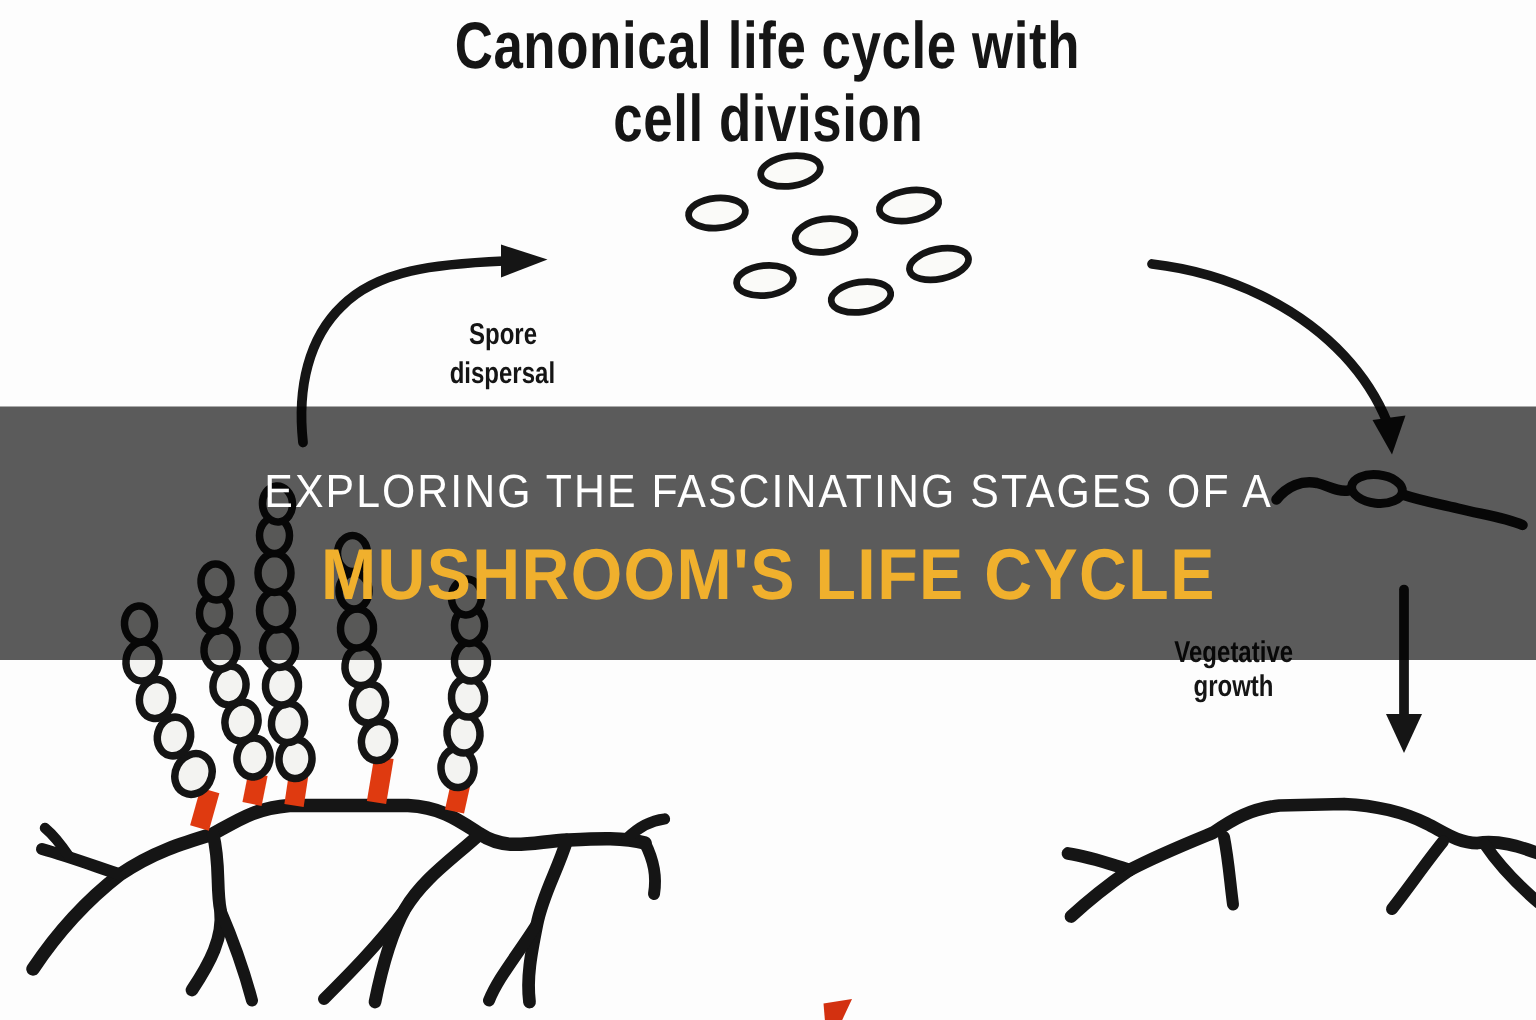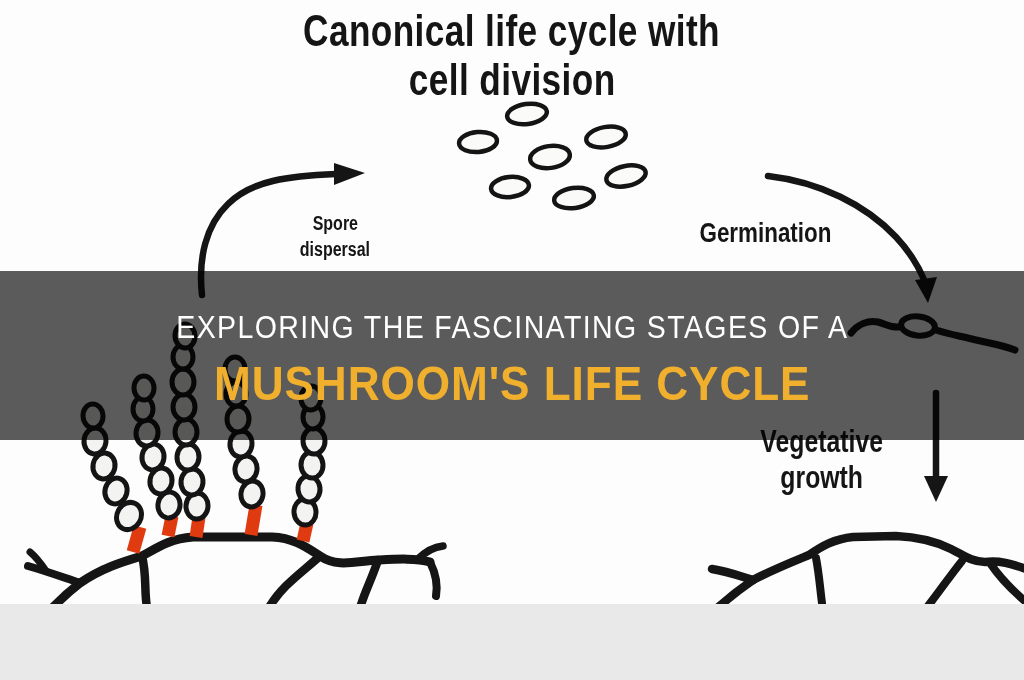--- a/index.html
+++ b/index.html
@@ -1,26 +1,26 @@
 <!DOCTYPE html>
 <html><head>
 <meta charset="utf-8">
 <style>
   html,body{margin:0;padding:0;background:#e9e9e9;}
   .stage{
-    position:relative;width:1024px;height:604px;overflow:hidden;
+    position:relative;width:1024px;height:680px;overflow:hidden;
     background:#fdfdfd;font-family:"Liberation Sans", sans-serif;
   }
   .art{position:absolute;left:0;top:0;z-index:1;}
   .lbl{position:absolute;z-index:1;color:#151515;font-weight:bold;text-align:center;}
   .condense{display:inline-block;transform:scaleX(0.80);transform-origin:50% 50%;white-space:nowrap;}
   .title{left:0;right:0;top:6px;font-size:44px;line-height:1.12;letter-spacing:0.5px;}
   .lbl-spore-dispersal{left:230px;top:211px;width:210px;font-size:20px;line-height:1.28;}
   .lbl-germination{left:640px;top:217px;width:250px;font-size:28px;}
-  .lbl-vegetative{left:722px;top:424px;width:200px;font-size:31px;line-height:1.16;}
+  .lbl-vegetative{left:722px;top:424px;width:200px;font-size:20px;line-height:1.16;}
   .banner{
     position:absolute;left:0;top:271px;width:1024px;height:169px;z-index:2;
     background:rgba(0,0,0,0.64);
     display:flex;flex-direction:column;align-items:center;justify-content:center;
     row-gap:10px;padding-top:10px;box-sizing:border-box;text-align:center;
   }
   .banner-line1{
     color:#ffffff;font-size:31px;font-weight:400;letter-spacing:1.5px;
     transform:scaleX(0.92);transform-origin:50% 50%;white-space:nowrap;
   }
@@ -152,23 +152,20 @@
   <div class="lbl title">
     <span class="condense">Canonical life cycle with</span><br>
     <span class="condense">cell division</span>
   </div>
 
   <div class="lbl lbl-spore-dispersal">
     <span class="condense">Spore</span><br>
     <span class="condense">dispersal</span>
   </div>
 
-  <div class="lbl lbl-germination">
-    <span class="condense">Germination</span>
-  </div>
 
   <div class="lbl lbl-vegetative">
     <span class="condense">Vegetative</span><br>
     <span class="condense">growth</span>
   </div>
 
   <div class="banner">
     <div class="banner-line1">EXPLORING THE FASCINATING STAGES OF A</div>
     <div class="banner-line2">MUSHROOM'S LIFE CYCLE</div>
   </div>

